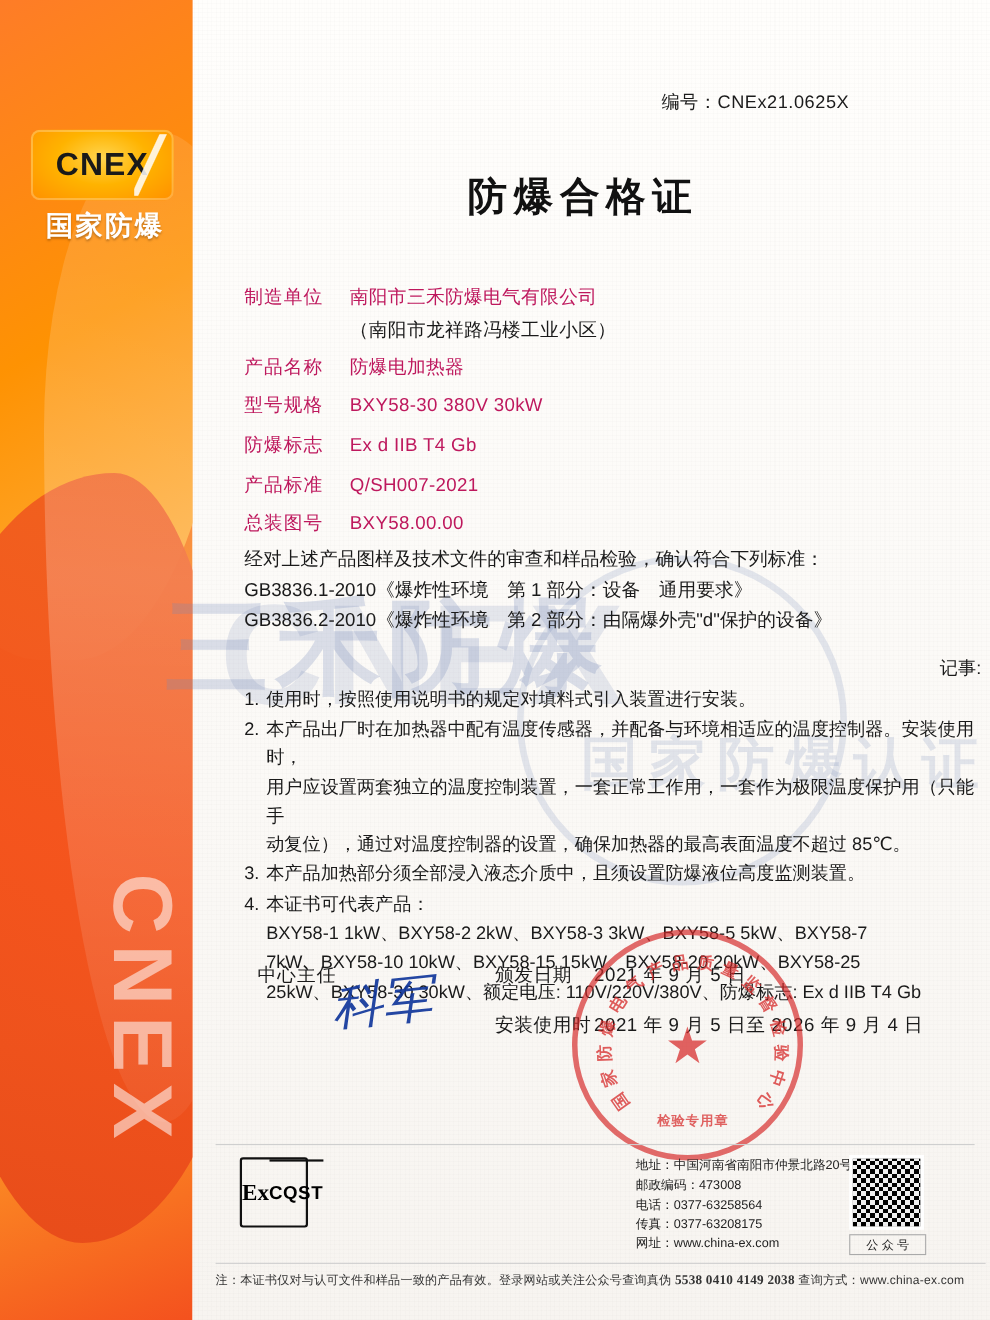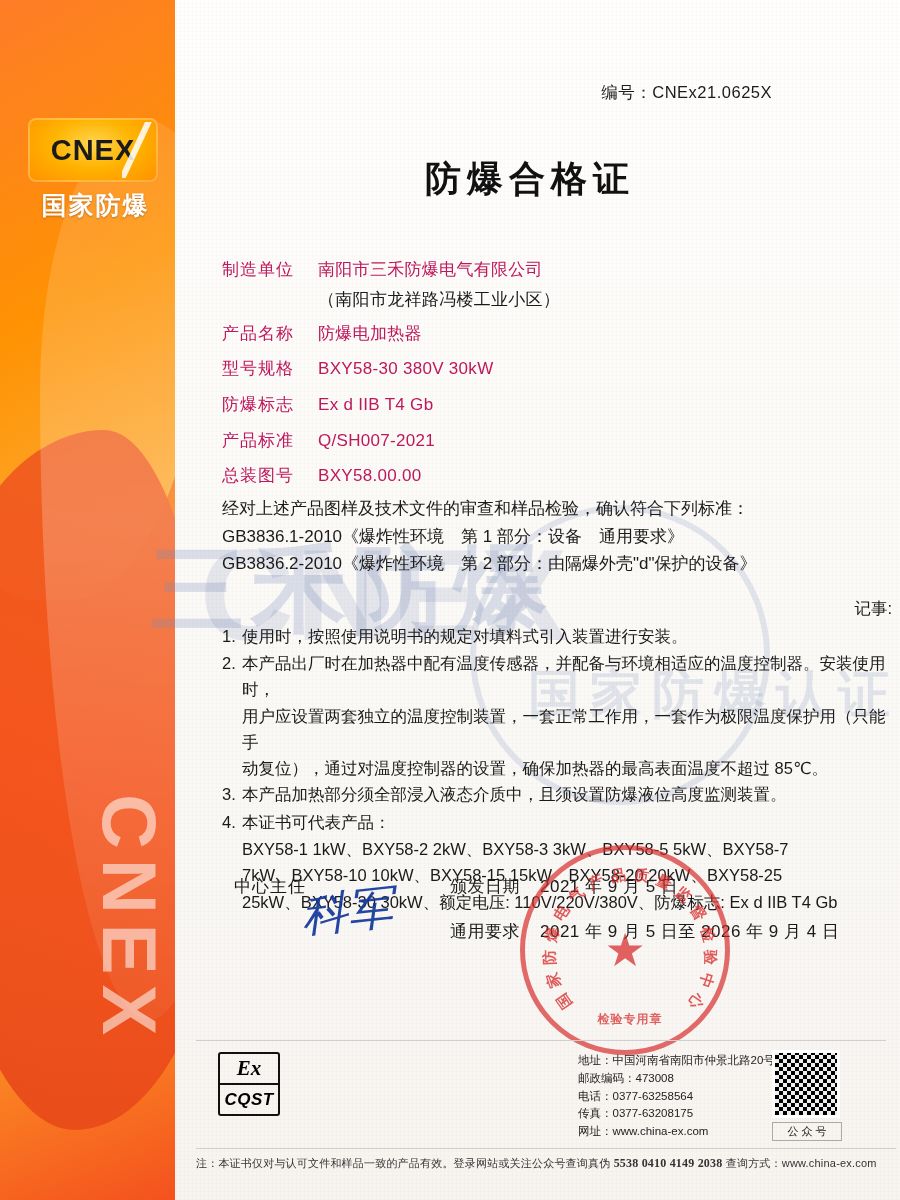--- a/index.html
+++ b/index.html
@@ -375,22 +375,21 @@
   .ex-mark {
     position: absolute;
     left: 218px;
     top: 1052px;
     width: 62px;
     height: 64px;
     border: 2.5px solid #111;
     border-radius: 3px;
     box-sizing: border-box;
     display: flex;
-    flex-direction: column;
-    font-style: italic;
+    flex-direction: row;
   }
   .ex-mark .ex-top {
     flex: 1;
     display: flex;
     align-items: center;
     justify-content: center;
     font-size: 21px;
     font-weight: bold;
     font-family: "Liberation Serif", serif;
   }
@@ -565,21 +564,21 @@
 
   <div class="sig">
     <div class="sig-left">中心主任</div>
     <div class="signature">科军</div>
     <div class="sig-right">
       <div class="r-row">
         <div class="r-lab">颁发日期</div>
         <div>2021 年 9 月 5 日</div>
       </div>
       <div class="r-row">
-        <div class="r-lab">通用要求</div>
+        <div class="r-lab">安装使用时</div>
         <div>2021 年 9 月 5 日至 2026 年 9 月 4 日</div>
       </div>
     </div>
   </div>
 
   <div class="stamp">
     <div class="stamp-ring-text" id="stamp-ring">
         <span style="transform: translate(-65.5322px, 45.8861px) rotate(-125deg) translate(-50%, -50%);">国</span>
         <span style="transform: translate(-75.9394px, 25.1636px) rotate(-108.333deg) translate(-50%, -50%);">家</span>
         <span style="transform: translate(-79.9662px, 2.32678px) rotate(-91.6667deg) translate(-50%, -50%);">防</span>

